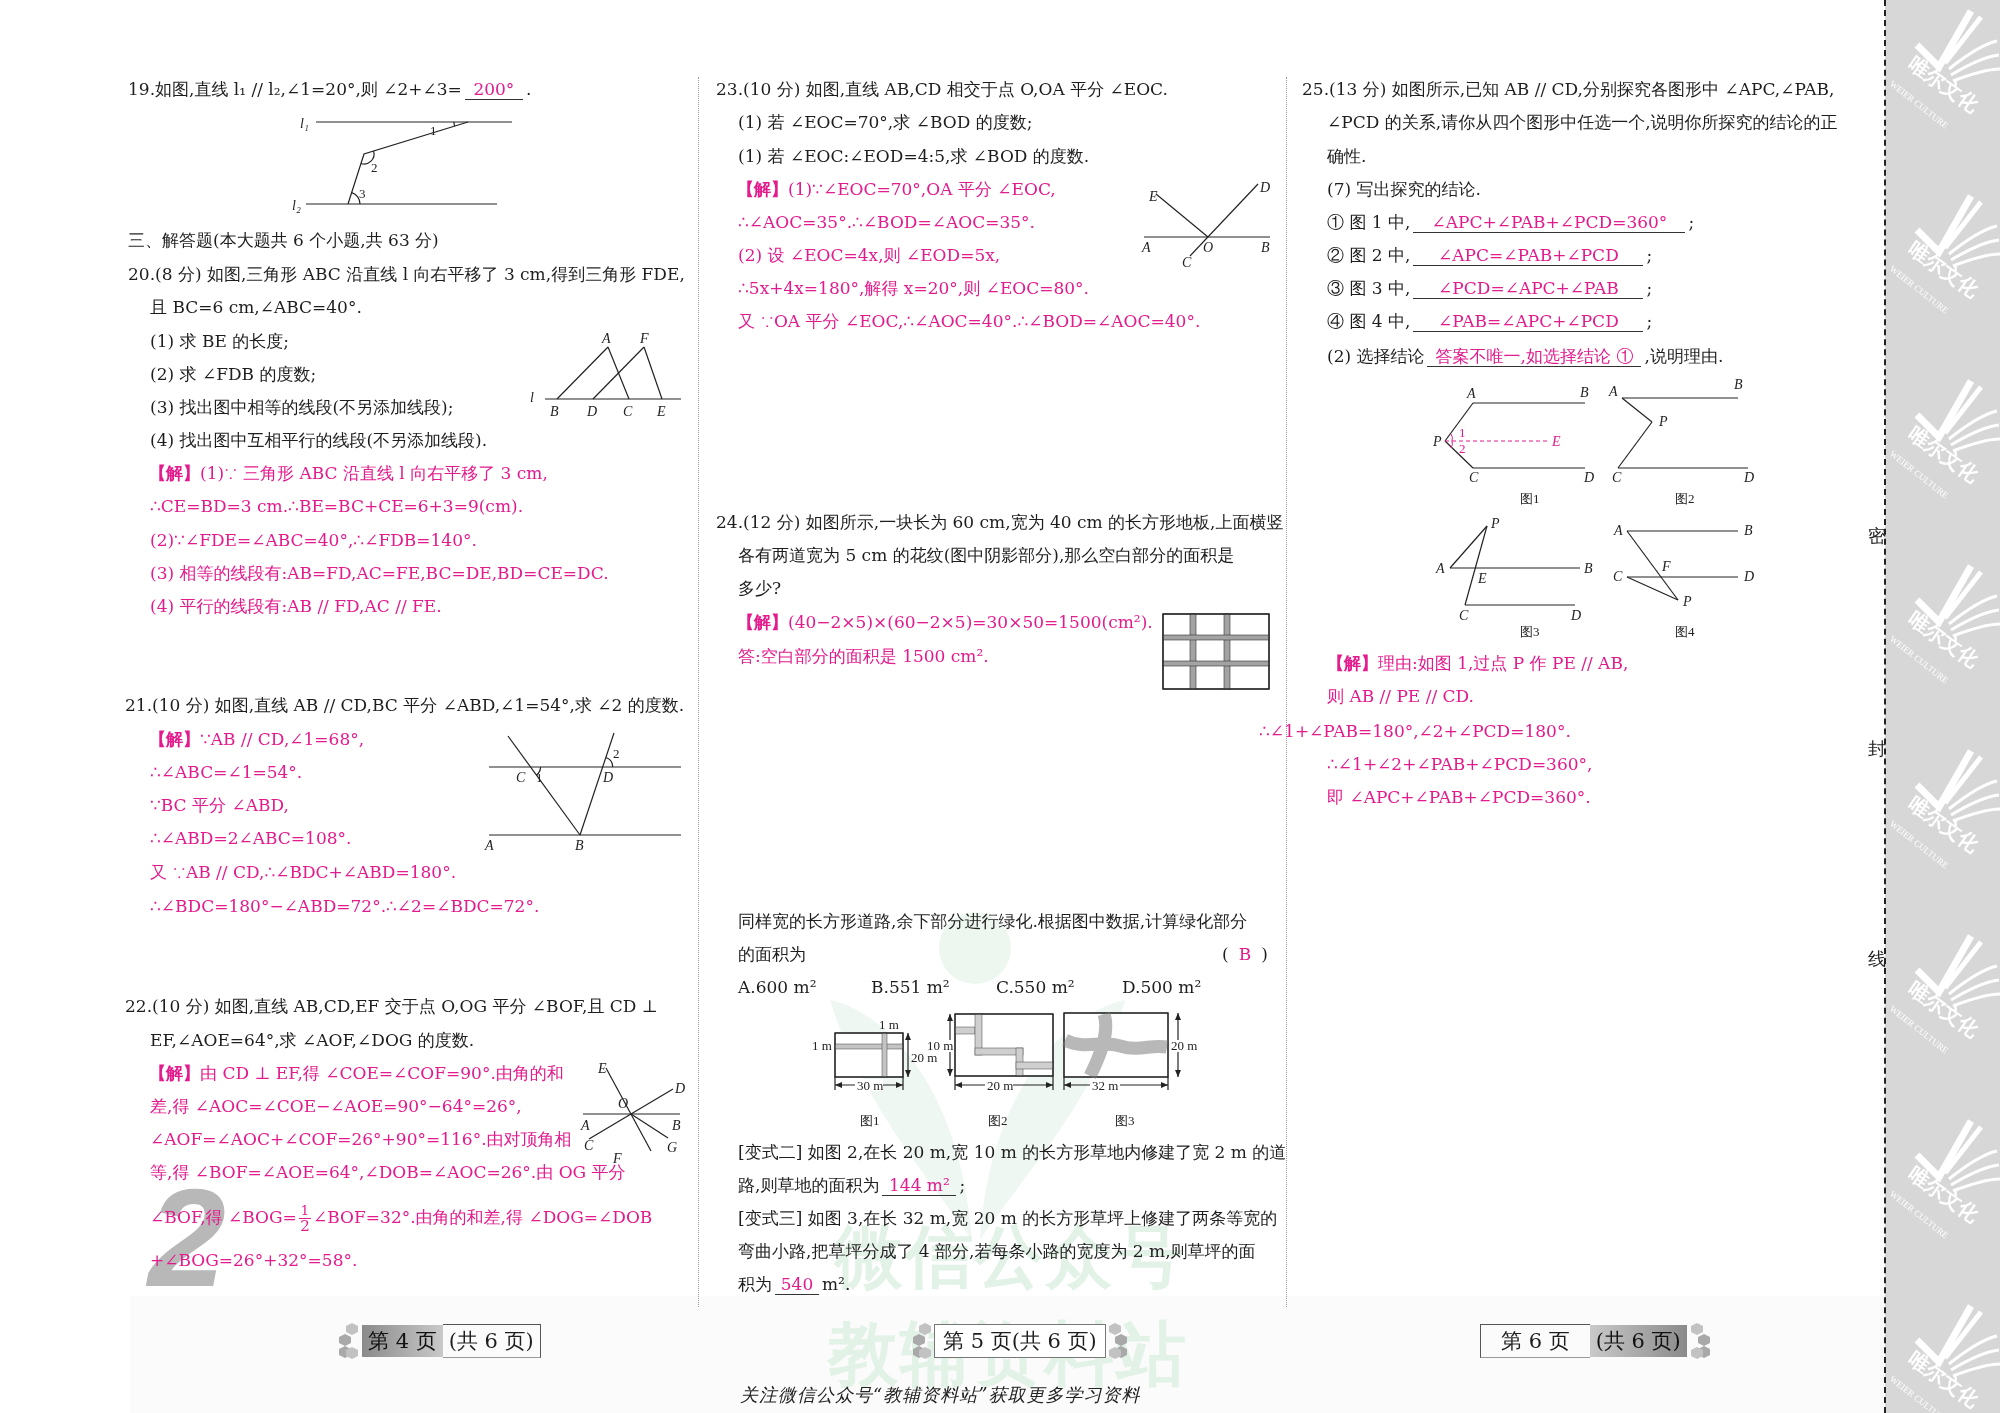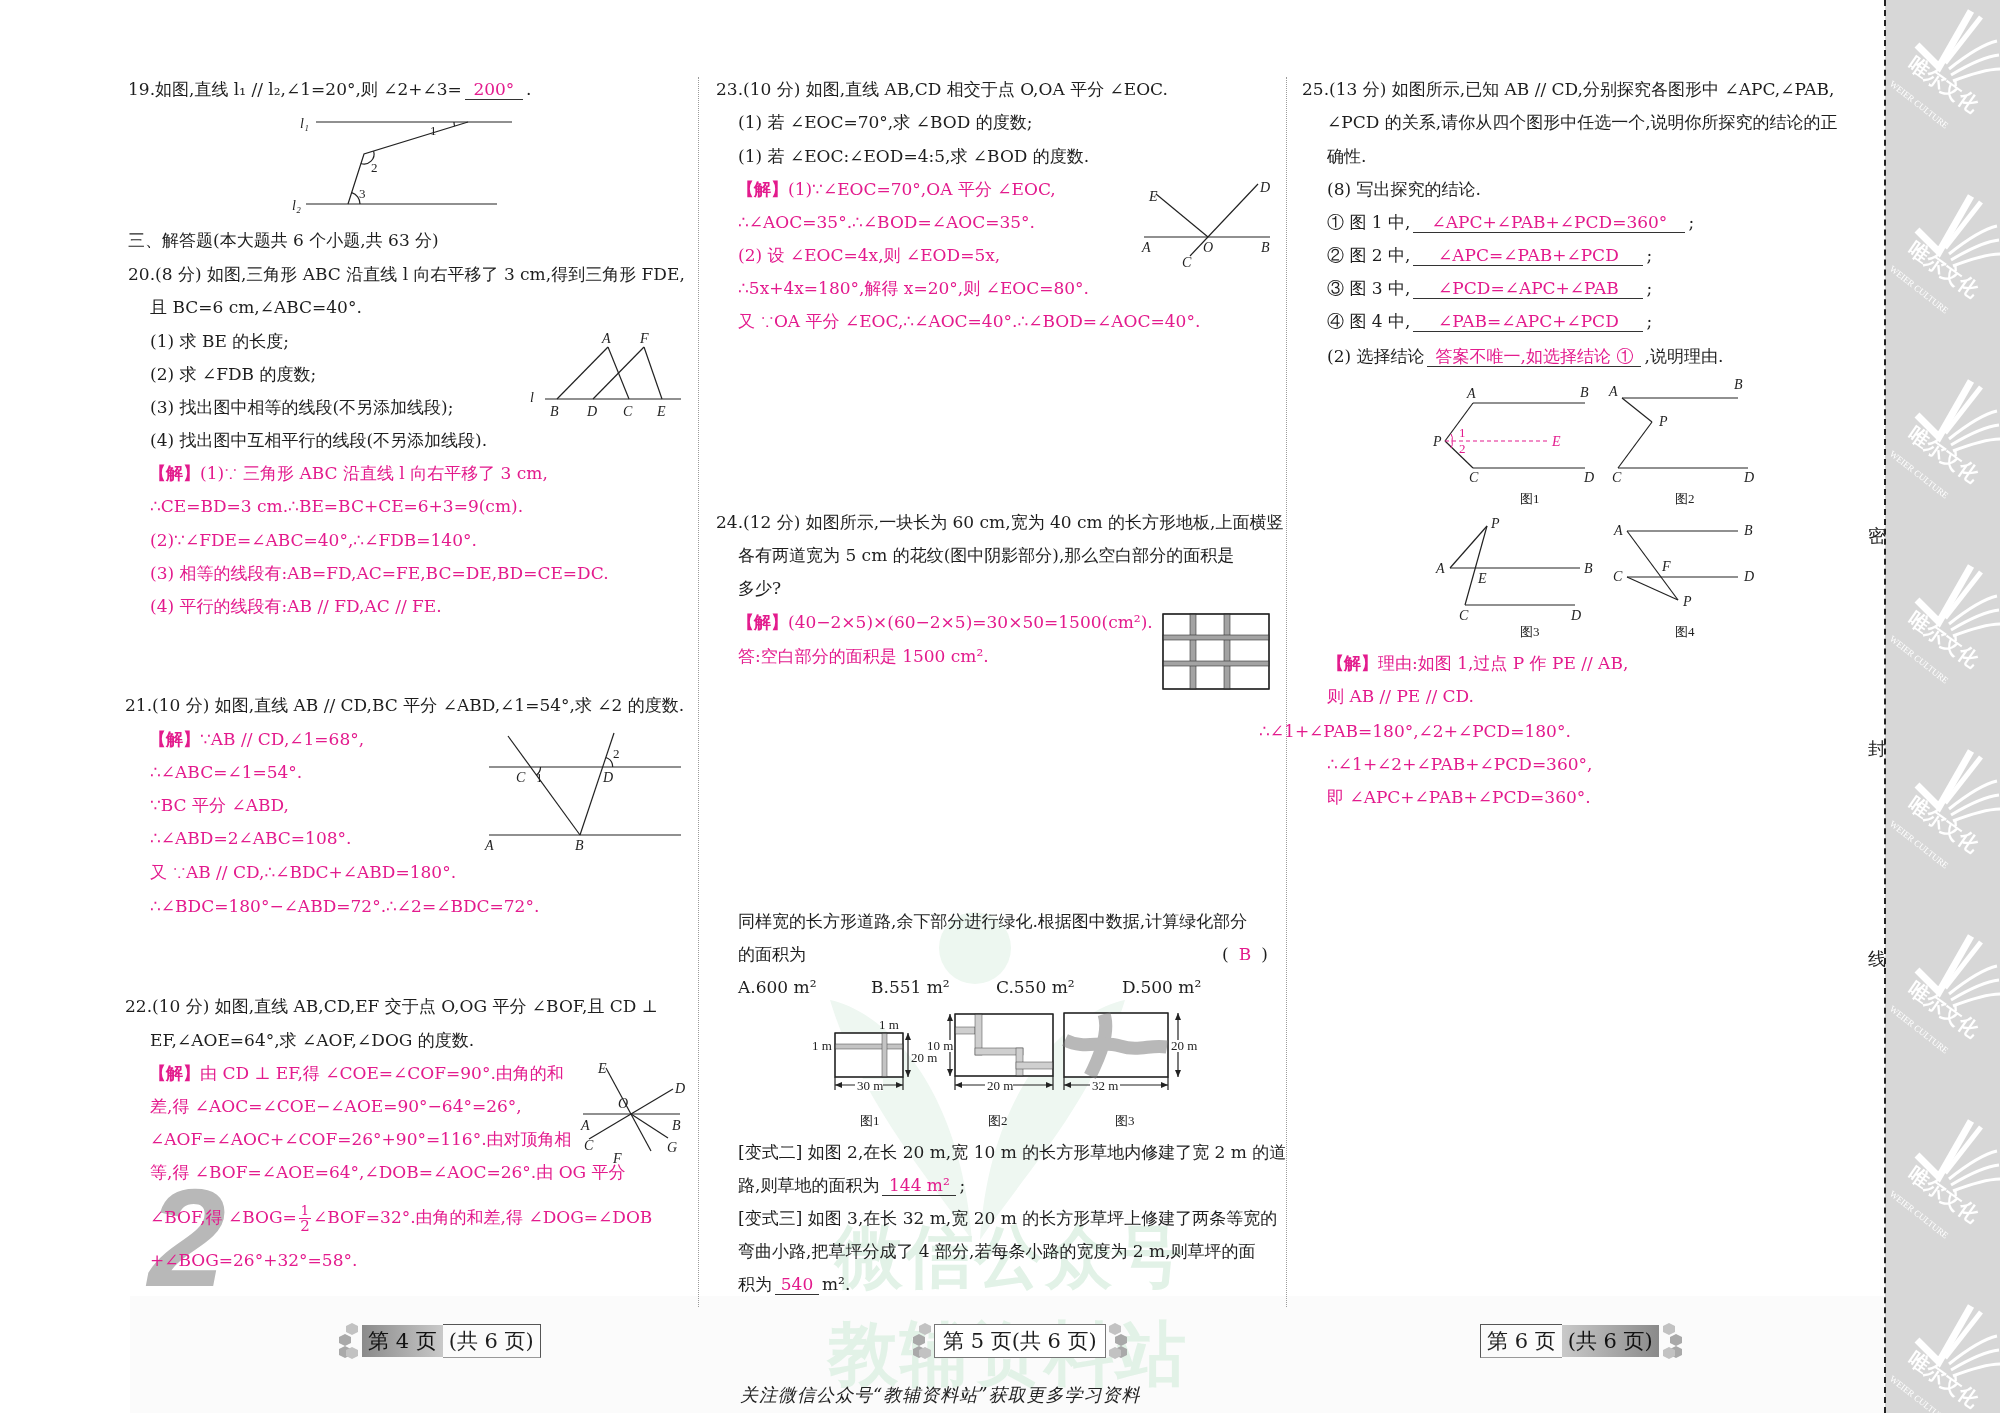--- a/index.html
+++ b/index.html
@@ -21,21 +21,21 @@
   .bignum { position:absolute; left:148px; top:1168px; font-family:"Liberation Sans","DejaVu Sans",sans-serif;
             font-size:140px; font-weight:bold; font-style:italic; color:#b8b8b8; line-height:140px; }
   .frac { display:inline-block; vertical-align:middle; text-align:center; font-size:15px; line-height:15px; margin:0 2px; color:#e31b8d; }
   .frac span { display:block; }
   .frac .num { border-bottom:1px solid #e31b8d; padding:0 2px; }
   .badge { position:absolute; top:1328px; height:26px; display:flex; align-items:center; font-size:21px; }
   .badge .cur-dark { background:linear-gradient(90deg,#8a8a8a,#c9c9c9); padding:2px 6px; color:#111; }
   .badge .tot-plain { padding:2px 6px; border-right:1px solid #555; border-top:1px solid #555; border-bottom:1px solid #999; }
   .badge .box { border:1px solid #777; padding:2px 8px; background:#fff; }
   .badge .tot-dark { background:linear-gradient(90deg,#c9c9c9,#8a8a8a); padding:2px 6px; color:#111; }
-  .badge .cur-plain { padding:2px 6px; border-left:1px solid #555; border-top:1px solid #555; border-bottom:1px solid #999; }
+  .badge .cur-plain { padding:2px 20px; border-left:1px solid #555; border-top:1px solid #555; border-bottom:1px solid #999; }
   .footer-note { position:absolute; left:740px; top:1383px; font-size:18px; font-style:italic; color:#222; white-space:nowrap; letter-spacing:1px; }
   svg text { font-family:"Liberation Serif","DejaVu Serif",serif; }
   .fig line, .fig polyline, .fig path.l { stroke:#222; stroke-width:1.2; fill:none; }
   .lbl { font-size:14px; font-style:italic; fill:#222; }
   .num { font-size:13px; fill:#222; }
   .cap { font-size:13px; fill:#222; }
 </style>
 </head>
 <body>
 
@@ -113,21 +113,21 @@
 
   <div class="ln" style="left:738px;top:1141px">[变式二] 如图 2,在长 20 m,宽 10 m 的长方形草地内修建了宽 2 m 的道</div>
   <div class="ln" style="left:738px;top:1174px"><span>路,则草地的面积为</span><span class="ans" style="width:74px">144 m²</span><span>;</span></div>
   <div class="ln" style="left:738px;top:1207px">[变式三] 如图 3,在长 32 m,宽 20 m 的长方形草坪上修建了两条等宽的</div>
   <div class="ln" style="left:738px;top:1240px">弯曲小路,把草坪分成了 4 部分,若每条小路的宽度为 2 m,则草坪的面</div>
   <div class="ln" style="left:738px;top:1273px"><span>积为</span><span class="ans" style="width:44px">540</span><span>m².</span></div>
 
   <div class="ln" style="left:1302px;top:78px">25.(13 分) 如图所示,已知 AB // CD,分别探究各图形中 ∠APC,∠PAB,</div>
   <div class="ln" style="left:1327px;top:111px">∠PCD 的关系,请你从四个图形中任选一个,说明你所探究的结论的正</div>
   <div class="ln" style="left:1327px;top:145px">确性.</div>
-  <div class="ln" style="left:1327px;top:178px">(8) 写出探究的结论.</div>
+  <div class="ln" style="left:1327px;top:178px">(7) 写出探究的结论.</div>
   <div class="ln" style="left:1327px;top:211px"><span>① 图 1 中,</span><span class="ans" style="width:272px">∠APC+∠PAB+∠PCD=360°</span><span>;</span></div>
   <div class="ln" style="left:1327px;top:244px"><span>② 图 2 中,</span><span class="ans" style="width:230px">∠APC=∠PAB+∠PCD</span><span>;</span></div>
   <div class="ln" style="left:1327px;top:277px"><span>③ 图 3 中,</span><span class="ans" style="width:230px">∠PCD=∠APC+∠PAB</span><span>;</span></div>
   <div class="ln" style="left:1327px;top:310px"><span>④ 图 4 中,</span><span class="ans" style="width:230px">∠PAB=∠APC+∠PCD</span><span>;</span></div>
   <div class="ln" style="left:1327px;top:345px"><span>(2) 选择结论</span><span class="ans" style="width:214px">答案不唯一,如选择结论 ①</span><span>,说明理由.</span></div>
 
   <div class="ln pk" style="left:1327px;top:652px"><span class="tag">【解】</span><span>理由:如图 1,过点 P 作 PE // AB,</span></div>
   <div class="ln pk" style="left:1327px;top:685px">则 AB // PE // CD.</div>
   <div class="ln pk" style="left:1259px;top:720px">∴∠1+∠PAB=180°,∠2+∠PCD=180°.</div>
   <div class="ln pk" style="left:1327px;top:753px">∴∠1+∠2+∠PAB+∠PCD=360°,</div>

